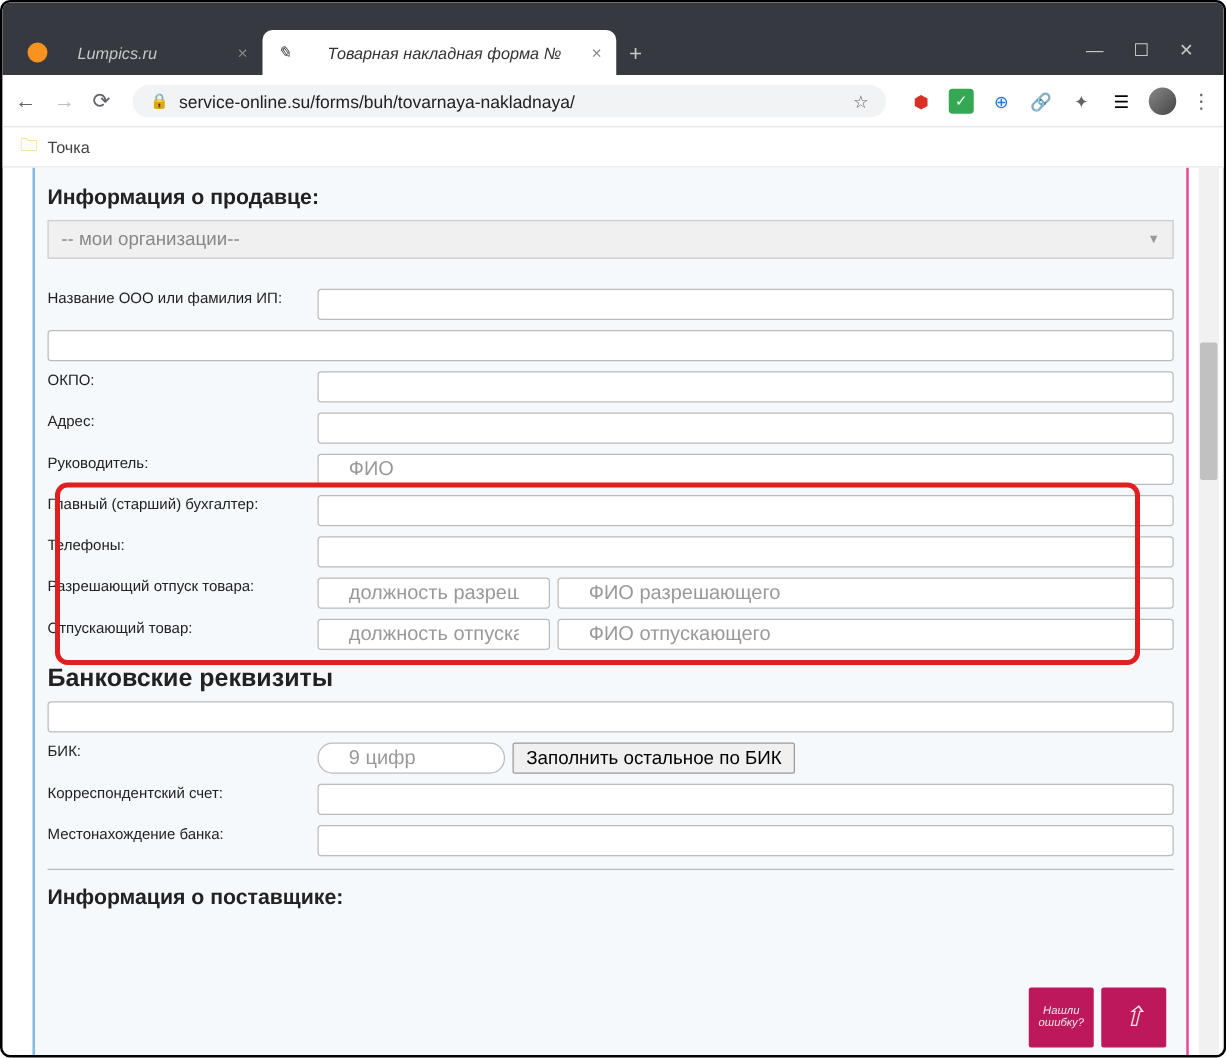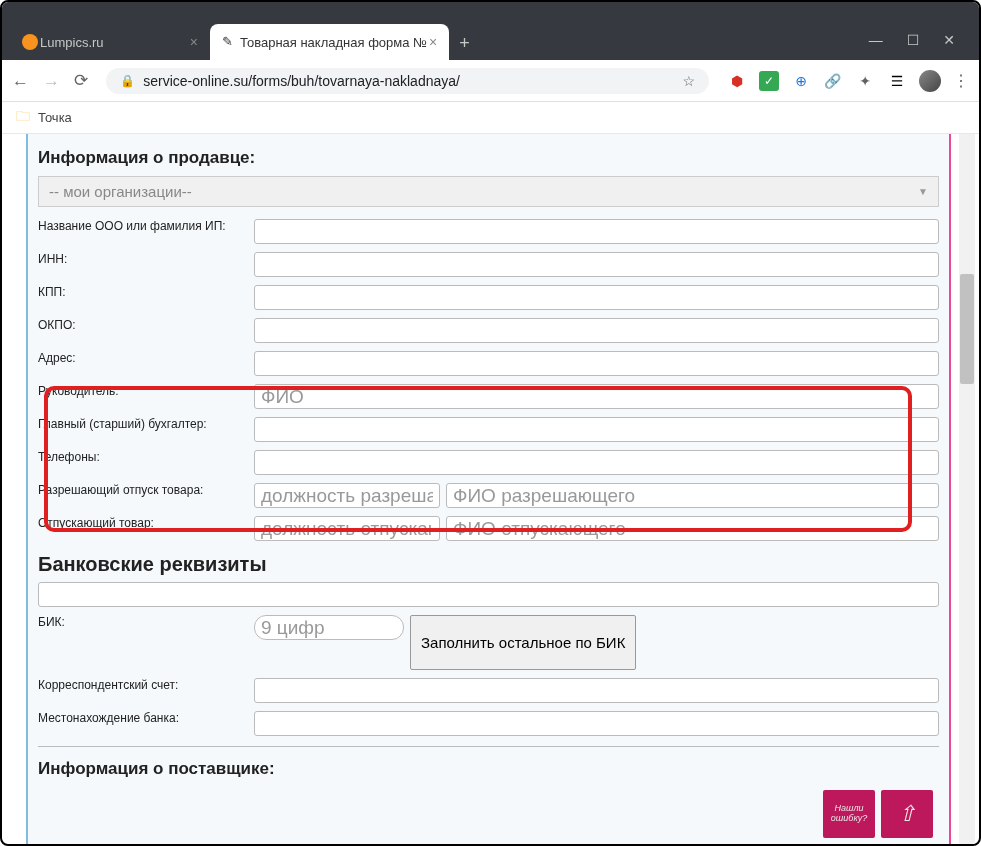--- a/index.html
+++ b/index.html
@@ -1,19 +1,19 @@
 <!DOCTYPE html>
 <html><head>
 <meta charset="utf-8">
 <style>
 * { box-sizing: border-box; margin: 0; padding: 0; }
 body { font-family: Arial, sans-serif; background: #fff; width: 981px; height: 846px; overflow: hidden; position: relative; border-radius: 8px; border: 2px solid #000; }
 .titlebar { height: 14px; background: #36393f; }
 .tabbar { background: #36393f; display: flex; align-items: flex-end; height: 44px; padding: 0 8px; }
-.tab { display: flex; align-items: center; padding: 8px 12px; border-radius: 8px 8px 0 0; font-size: 13px; color: #c5c8c6; height: 36px; gap: 2px; min-width: 200px; }
+.tab { display: flex; align-items: center; padding: 8px 12px; border-radius: 8px 8px 0 0; font-size: 13px; color: #c5c8c6; height: 36px; gap: 24px; min-width: 200px; font-style: italic; }
 .tab.active { background: #fff; color: #333; }
 .tab-icon { width: 16px; height: 16px; border-radius: 50%; }
 .tab-icon.orange { background: #f7931e; }
 .tab-icon.pen { background: transparent; }
 .tab-close { color: #888; font-size: 14px; margin-left: auto; cursor: pointer; }
 .tab-new { color: #c5c8c6; font-size: 18px; padding: 6px 10px; cursor: pointer; }
 .win-controls { margin-left: auto; display: flex; gap: 24px; padding: 0 16px 12px; color: #c5c8c6; }
 .win-controls span { font-size: 14px; cursor: pointer; }
 .addrbar { background: #fff; display: flex; align-items: center; padding: 6px 10px; gap: 14px; border-bottom: 1px solid #e0e0e0; height: 42px; }
 .nav-icon { color: #5f6368; font-size: 17px; cursor: pointer; }
@@ -28,30 +28,30 @@
 .ext-icon.globe { color: #1a73e8; }
 .ext-icon.puzzle { color: #5f6368; }
 .avatar { width: 22px; height: 22px; border-radius: 50%; background: linear-gradient(135deg, #888, #444); }
 .menu-dots { color: #5f6368; font-size: 16px; cursor: pointer; }
 .bookmarks { background: #fff; display: flex; align-items: center; padding: 4px 14px; gap: 8px; height: 32px; border-bottom: 1px solid #e8e8e8; font-size: 13px; color: #444; }
 .folder-icon { color: #f7c657; font-size: 14px; }
 .viewport { position: relative; height: 712px; overflow: hidden; }
 .content { padding: 0 28px 0 24px; position: relative; }
 .content-inner { border-left: 2px solid #7fbce0; border-right: 2px solid #ec4899; padding: 8px 10px 0; background: #f5f9fb; min-height: 712px; }
 .section-title { font-weight: bold; font-size: 17px; color: #222; padding: 6px 0; }
-.dropdown { background: #f0f0f0; border: 1px solid #ccc; padding: 6px 10px; font-size: 15px; color: #888; margin: 2px 0 8px; cursor: pointer; display: flex; align-items: center; }
+.dropdown { background: #f0f0f0; border: 1px solid #ccc; padding: 6px 10px; font-size: 15px; color: #888; margin: 2px 0 20px; cursor: pointer; display: flex; align-items: center; }
 .dropdown .chev { margin-left: auto; color: #999; font-size: 10px; }
 .form-row { display: flex; align-items: flex-start; padding: 4px 0; gap: 8px; }
 .form-label { width: 208px; font-size: 12px; color: #222; line-height: 1.25; flex-shrink: 0; }
-.form-input { flex: 1; border: 1px solid #bbb; border-radius: 3px; padding: 3px 6px; font-size: 19px; height: 25px; font-family: inherit; }
+.form-input { flex: 1; border: 1px solid #bbb; border-radius: 3px; padding: 3px 24px; font-size: 16px; height: 25px; font-family: inherit; }
 .form-input::placeholder { color: #999; }
 .inputs-split { flex: 1; display: flex; gap: 6px; }
 .inputs-split .form-input { flex: 1; }
 .inputs-split .short { max-width: 186px; }
-.btn-fill { border: 1px solid #999; background: #f0f0f0; padding: 18px 10px; font-size: 15px; cursor: pointer; border-radius: 2px; }
+.btn-fill { border: 1px solid #999; background: #f0f0f0; padding: 3px 10px; font-size: 15px; cursor: pointer; border-radius: 2px; }
 .short-input { max-width: 150px; border-radius: 12px; }
 .subsection-title { font-weight: bold; font-size: 20px; color: #222; padding: 8px 0 2px; }
 .hr { height: 1px; background: #bbb; margin: 6px 0; }
 .redbox { position: absolute; border: 4px solid #e02020; border-radius: 10px; left: 42px; top: 252px; width: 868px; height: 146px; pointer-events: none; }
 .scrollbar { position: absolute; right: 4px; top: 0; width: 16px; height: 712px; background: #f1f1f1; }
 .scrollbar .thumb { position: absolute; right: 1px; width: 14px; top: 140px; height: 110px; background: #c1c1c1; border-radius: 2px; }
 .footer-btns { position: absolute; right: 46px; bottom: 8px; display: flex; gap: 6px; }
 .footer-btn { width: 52px; height: 48px; background: #be185d; color: #e8e8e8; display: flex; align-items: center; justify-content: center; font-size: 9px; text-align: center; line-height: 1.1; cursor: pointer; border-radius: 2px; font-style: italic; }
 .footer-btn.arrow { font-size: 22px; }
 </style>
@@ -113,25 +113,20 @@
       <div class="dropdown">
         <span>-- мои организации--</span>
         <span class="chev">▼</span>
       </div>
 
       <div class="form-row">
         <div class="form-label">Название ООО или фамилия ИП:</div>
         <input class="form-input" style="">
       </div>
       <div class="form-row">
-        <div class="form-label">ИНН:</div>
-        <input class="form-input" style="">
-      </div>
-      <div class="form-row">
-        <div class="form-label">КПП:</div>
         <input class="form-input" style="">
       </div>
       <div class="form-row">
         <div class="form-label">ОКПО:</div>
         <input class="form-input" style="">
       </div>
       <div class="form-row">
         <div class="form-label">Адрес:</div>
         <input class="form-input" style="">
       </div>

